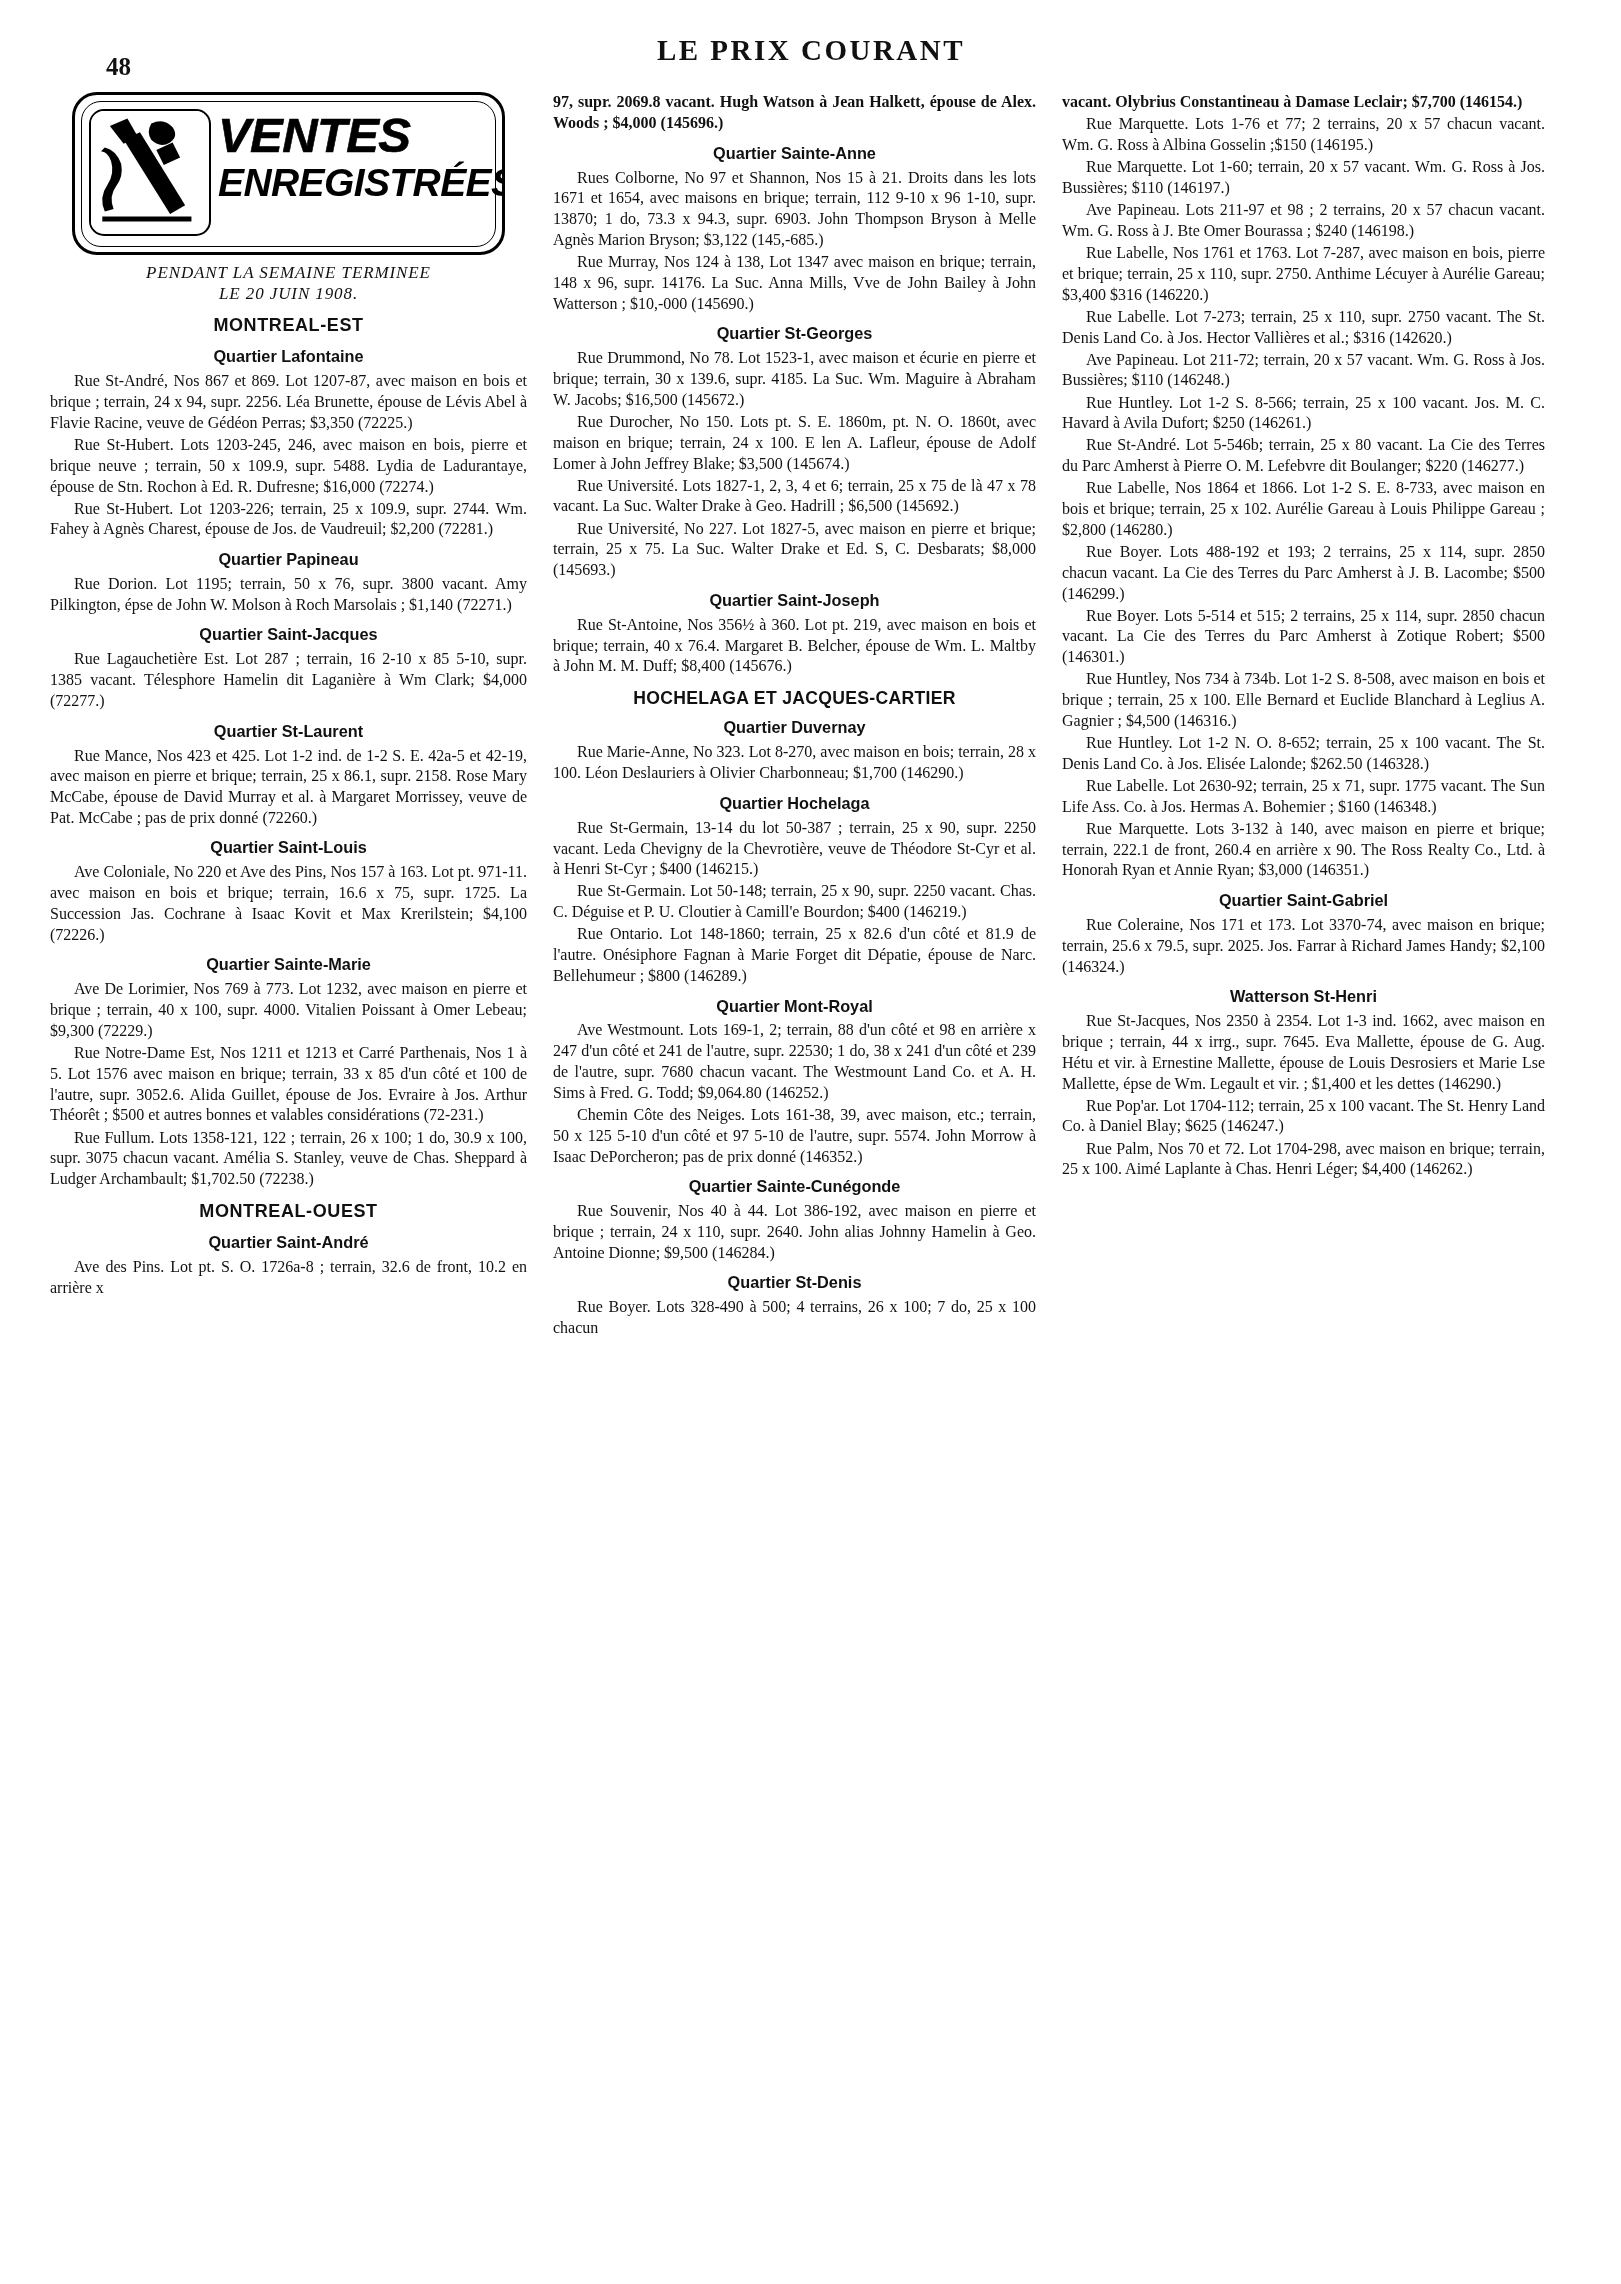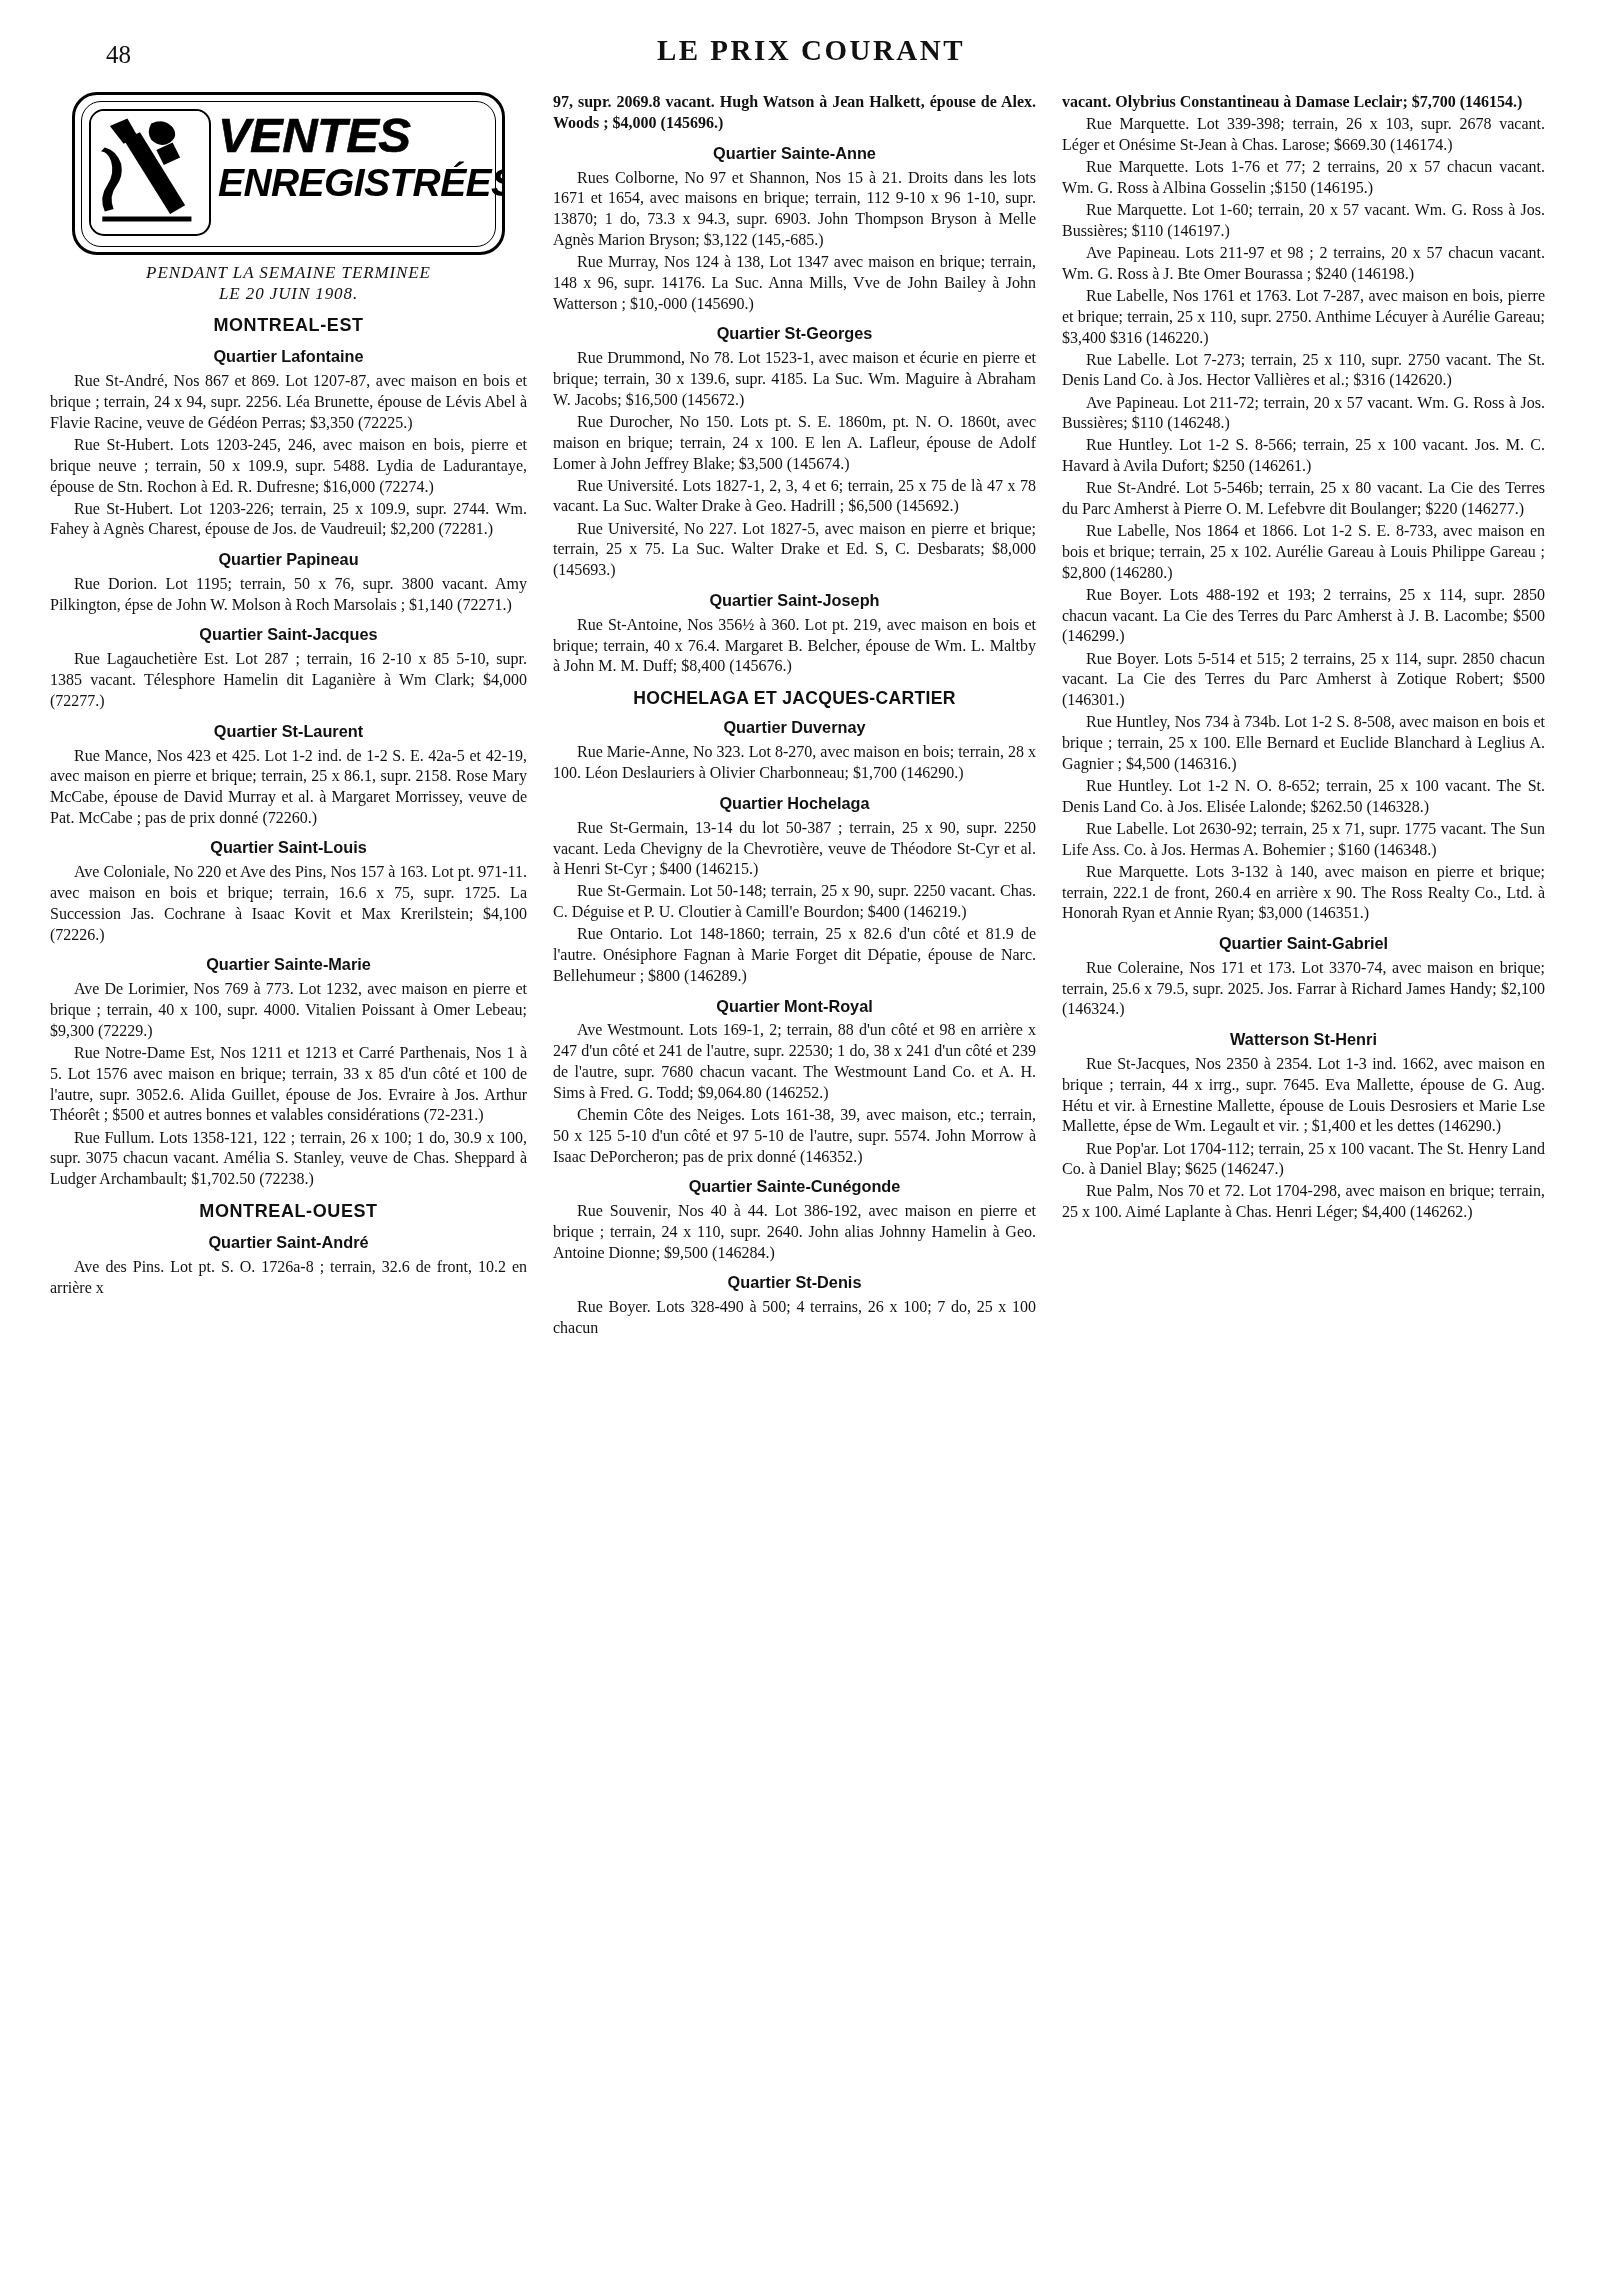--- a/index.html
+++ b/index.html
@@ -16,23 +16,23 @@
     padding:25px 50px 19px 50px;
     background:#fff;
   }
   
   .masthead{
     position:relative;
     height:56px;
   }
   .folio{
     position:absolute;
-    left:56px; top:16px;
+    left:56px; top:28px;
     font-size:25px;
-    font-weight:normal;
+    font-weight:bold;
     font-family:"Liberation Serif", serif;
   }
   .paper-title{
     text-align:center;
     font-size:29px;
     font-weight:bold;
     letter-spacing:2.5px;
     font-family:"Liberation Serif", serif;
     padding-top:8.8px;
   }
@@ -243,21 +243,20 @@
           <h3 class="ward">Quartier Sainte-Cunégonde</h3>
           <p class="entry">Rue Souvenir, Nos 40 à 44. Lot 386-192, avec maison en pierre et brique ; terrain, 24 x 110, supr. 2640. John alias Johnny Hamelin à Geo. Antoine Dionne; $9,500 (146284.)</p>
           <h3 class="ward">Quartier St-Denis</h3>
           <p class="entry">Rue Boyer. Lots 328-490 à 500; 4 terrains, 26 x 100; 7 do, 25 x 100 chacun</p>
         </div>
     </div>
 
     <div class="col right">
       <div>
           <p class="cont">vacant. Olybrius Constantineau à Damase Leclair; $7,700 (146154.)</p>
-          <p class="entry">Rue Marquette. Lot 339-398; terrain, 26 x 103, supr. 2678 vacant. Léger et Onésime St-Jean à Chas. Larose; $669.30 (146174.)</p>
           <p class="entry">Rue Marquette. Lots 1-76 et 77; 2 terrains, 20 x 57 chacun vacant. Wm. G. Ross à Albina Gosselin ;$150 (146195.)</p>
           <p class="entry">Rue Marquette. Lot 1-60; terrain, 20 x 57 vacant. Wm. G. Ross à Jos. Bussières; $110 (146197.)</p>
           <p class="entry">Ave Papineau. Lots 211-97 et 98 ; 2 terrains, 20 x 57 chacun vacant. Wm. G. Ross à J. Bte Omer Bourassa ; $240 (146198.)</p>
           <p class="entry">Rue Labelle, Nos 1761 et 1763. Lot 7-287, avec maison en bois, pierre et brique; terrain, 25 x 110, supr. 2750. Anthime Lécuyer à Aurélie Gareau; $3,400 $316 (146220.)</p>
           <p class="entry">Rue Labelle. Lot 7-273; terrain, 25 x 110, supr. 2750 vacant. The St. Denis Land Co. à Jos. Hector Vallières et al.; $316 (142620.)</p>
           <p class="entry">Ave Papineau. Lot 211-72; terrain, 20 x 57 vacant. Wm. G. Ross à Jos. Bussières; $110 (146248.)</p>
           <p class="entry">Rue Huntley. Lot 1-2 S. 8-566; terrain, 25 x 100 vacant. Jos. M. C. Havard à Avila Dufort; $250 (146261.)</p>
           <p class="entry">Rue St-André. Lot 5-546b; terrain, 25 x 80 vacant. La Cie des Terres du Parc Amherst à Pierre O. M. Lefebvre dit Boulanger; $220 (146277.)</p>
           <p class="entry">Rue Labelle, Nos 1864 et 1866. Lot 1-2 S. E. 8-733, avec maison en bois et brique; terrain, 25 x 102. Aurélie Gareau à Louis Philippe Gareau ; $2,800 (146280.)</p>
           <p class="entry">Rue Boyer. Lots 488-192 et 193; 2 terrains, 25 x 114, supr. 2850 chacun vacant. La Cie des Terres du Parc Amherst à J. B. Lacombe; $500 (146299.)</p>

